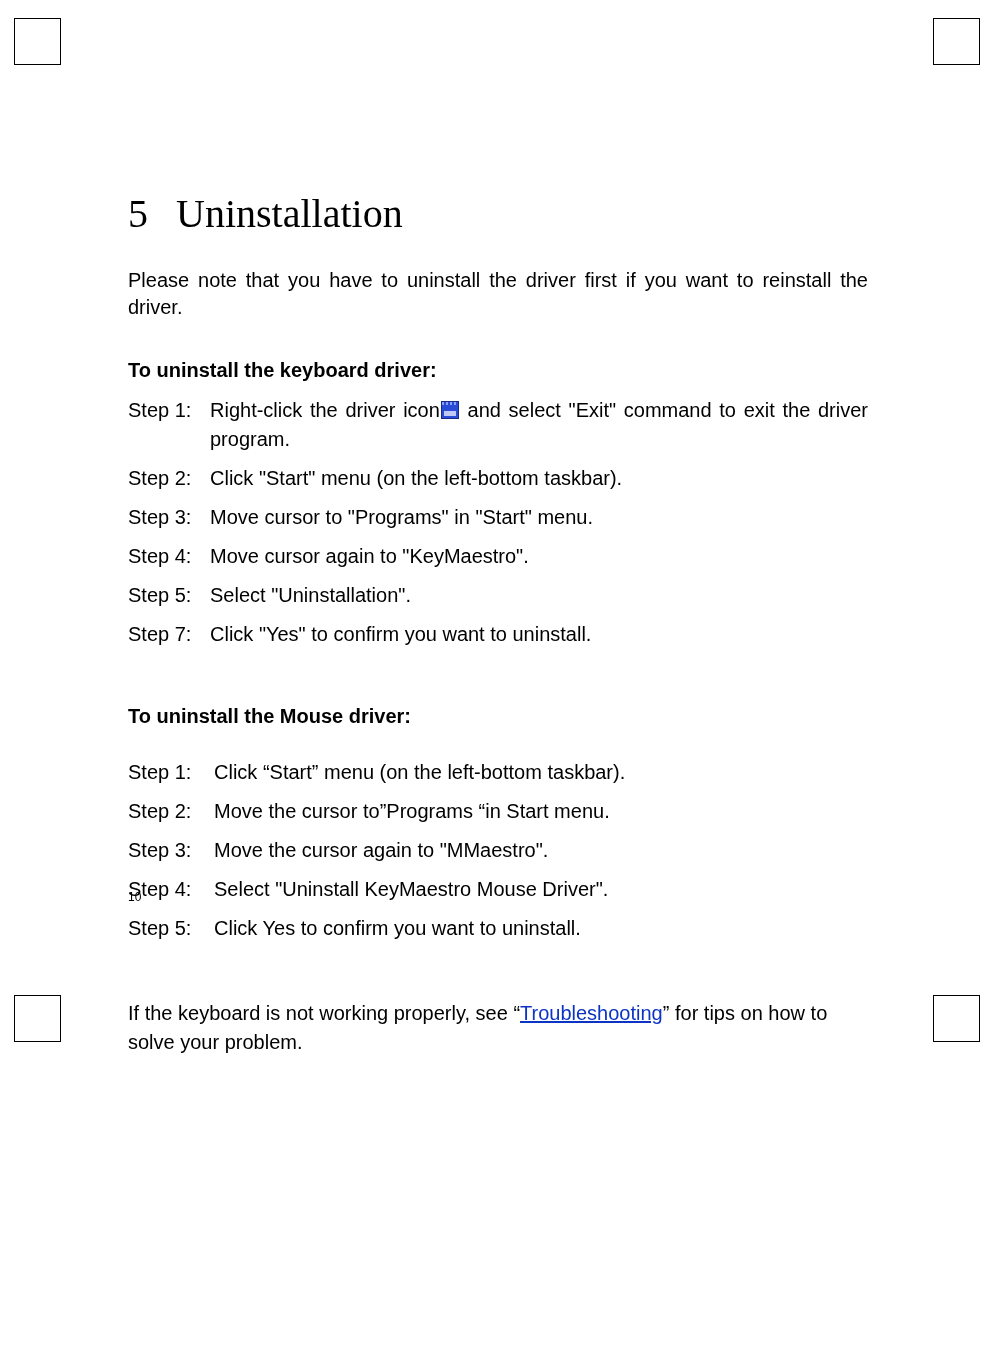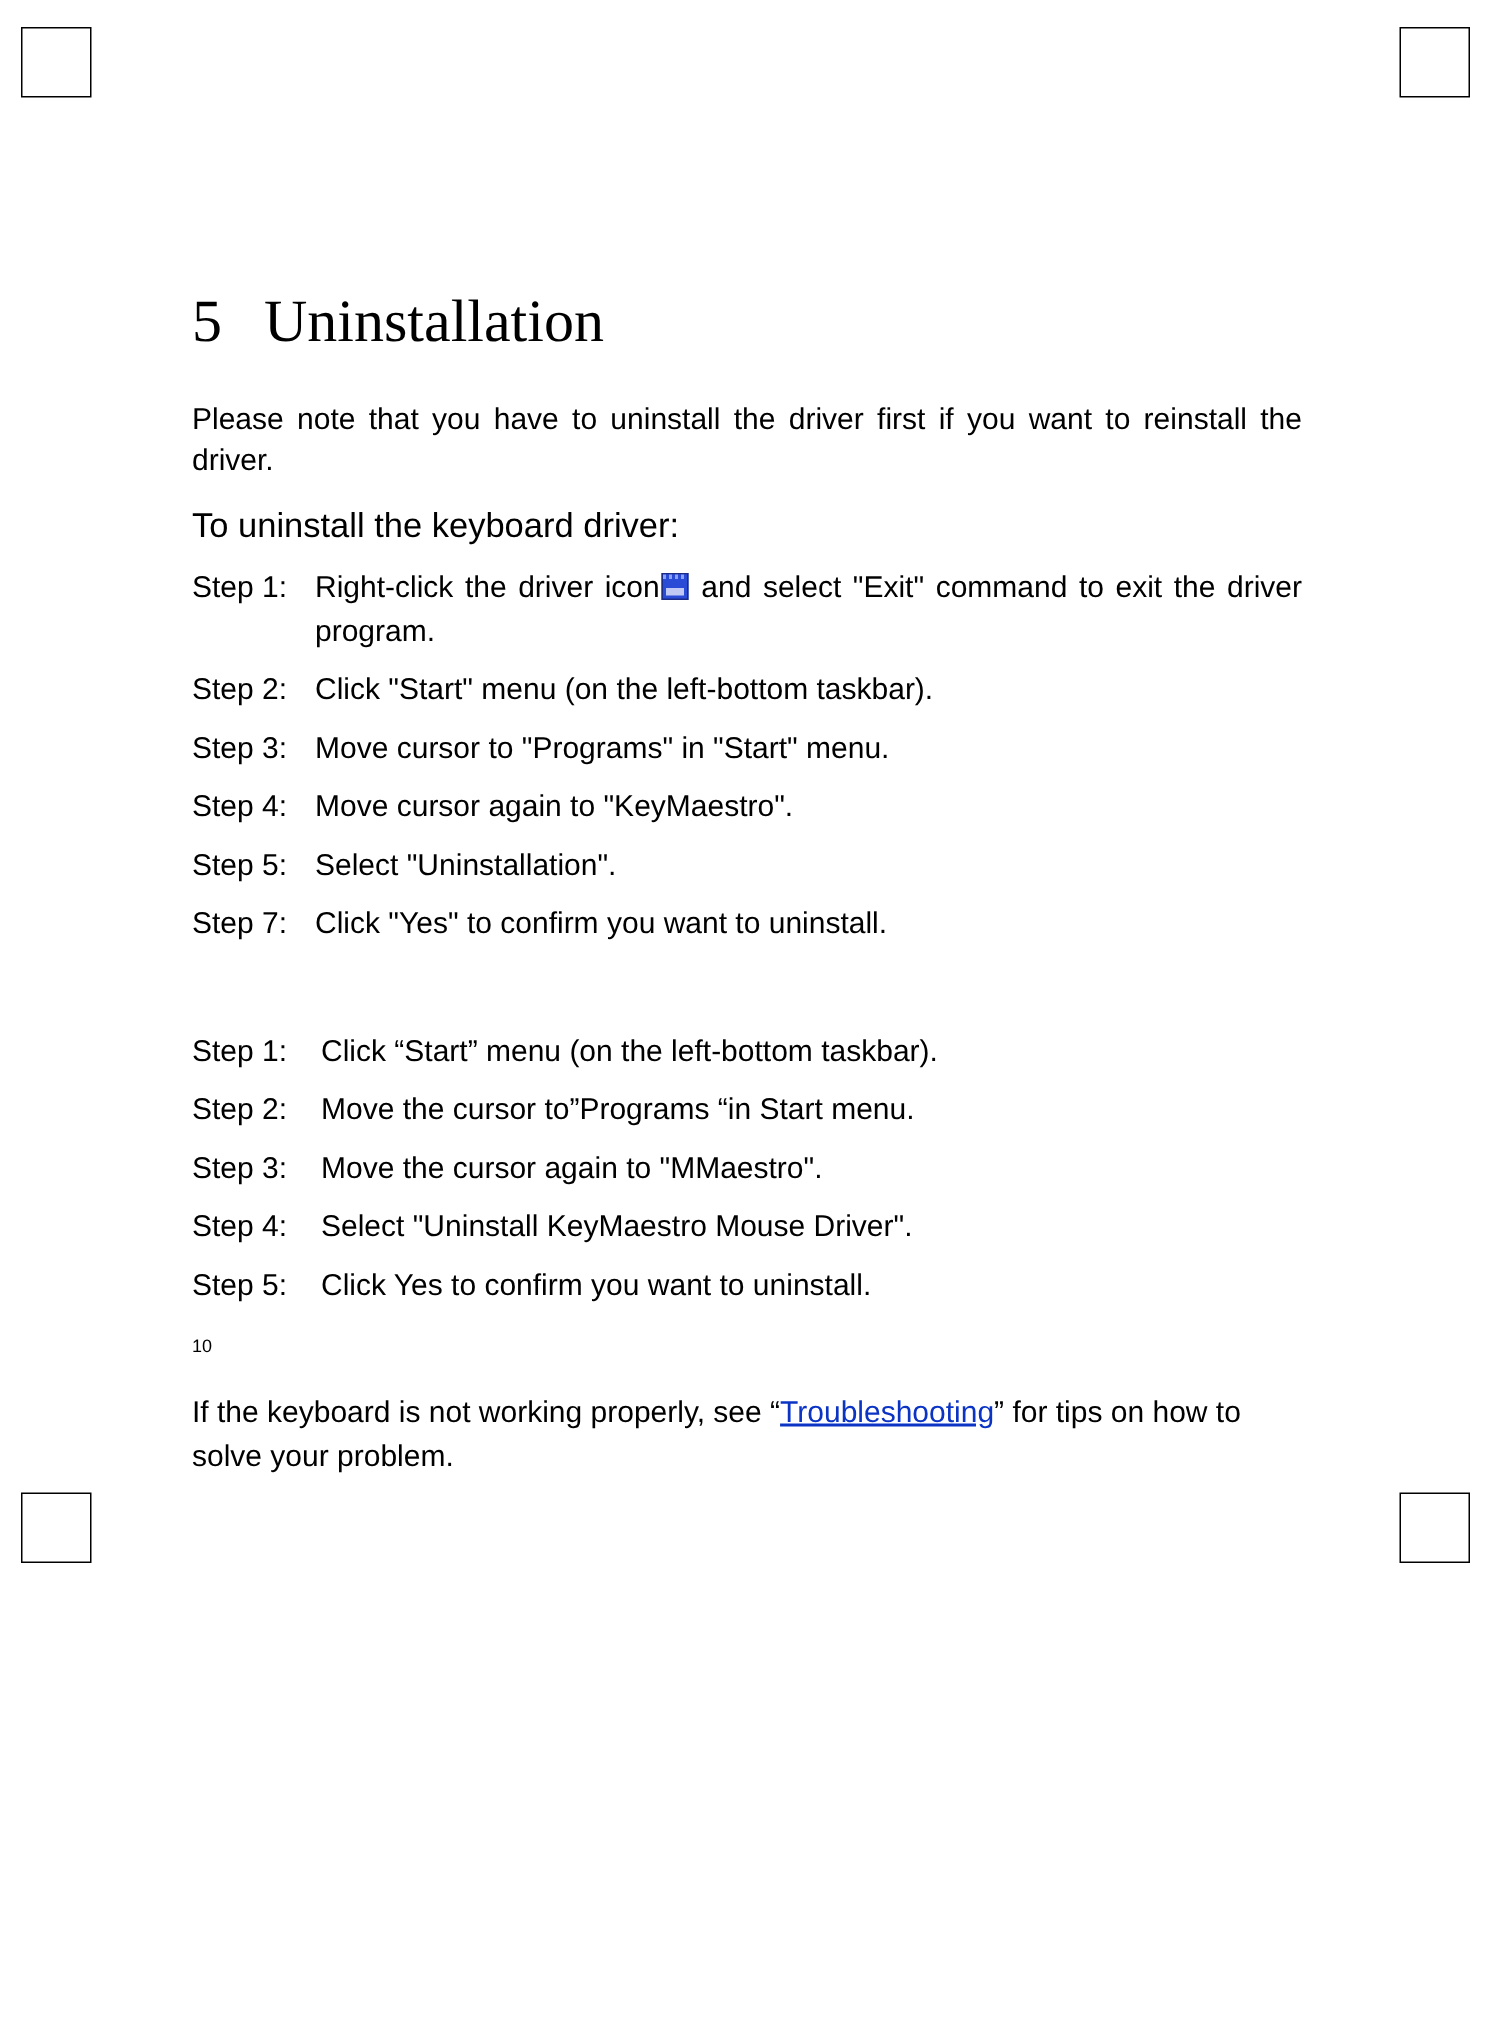--- a/index.html
+++ b/index.html
@@ -9,23 +9,23 @@
   .crop-tl { top: 18px; left: 14px; }
   .crop-tr { top: 18px; right: 14px; }
   .crop-bl { bottom: 18px; left: 14px; }
   .crop-br { bottom: 18px; right: 14px; }
 
   .content { position: absolute; left: 128px; top: 190px; width: 740px; }
 
   h1.title { font-family: "Times New Roman", Times, serif; font-weight: normal; font-size: 40px; margin-bottom: 30px; }
   h1.title .num { display: inline-block; margin-right: 28px; }
 
-  p.intro { font-size: 20px; text-align: justify; margin-bottom: 16px; line-height: 1.35; }
+  p.intro { font-size: 20px; text-align: justify; margin-bottom: 38px; line-height: 1.35; }
 
-  .section-heading { font-weight: normal; font-size: 23px; margin-bottom: 14px; }
+  .section-heading { font-weight: bold; font-size: 20px; margin-bottom: 14px; }
 
   .steps { margin-bottom: 56px; }
   .step { display: flex; font-size: 20px; margin-bottom: 10px; line-height: 1.45; }
   .step-label { flex: 0 0 82px; font-family: Arial, Helvetica, sans-serif; }
   .step-body { flex: 1; text-align: justify; }
 
   .driver-icon { display: inline-block; width: 18px; height: 18px; background: #2a4bd6; border: 1px solid #1a2b86; vertical-align: -2px; margin: 0 1px; position: relative; }
   .driver-icon::before { content: ""; position: absolute; top: 0; left: 0; right: 0; height: 3px; background: repeating-linear-gradient(90deg,#8aa0ff 0 2px,#2a4bd6 2px 4px); }
   .driver-icon::after { content: ""; position: absolute; bottom: 2px; left: 2px; right: 2px; height: 5px; background: #fff; opacity: .7; }
 
@@ -78,20 +78,21 @@
       <div class="step">
         <div class="step-label">Step 5:</div>
         <div class="step-body">Select "Uninstallation".</div>
       </div>
       <div class="step">
         <div class="step-label">Step 7:</div>
         <div class="step-body">Click "Yes" to confirm you want to uninstall.</div>
       </div>
     </div>
 
+    <div class="section-heading" style="margin-top:40px; margin-bottom:30px;">To uninstall the Mouse driver:</div>
 
     <div class="steps mouse">
       <div class="step">
         <div class="step-label">Step 1:</div>
         <div class="step-body">Click “Start” menu (on the left-bottom taskbar).</div>
       </div>
       <div class="step">
         <div class="step-label">Step 2:</div>
         <div class="step-body">Move the cursor to”Programs “in Start menu.</div>
       </div>

